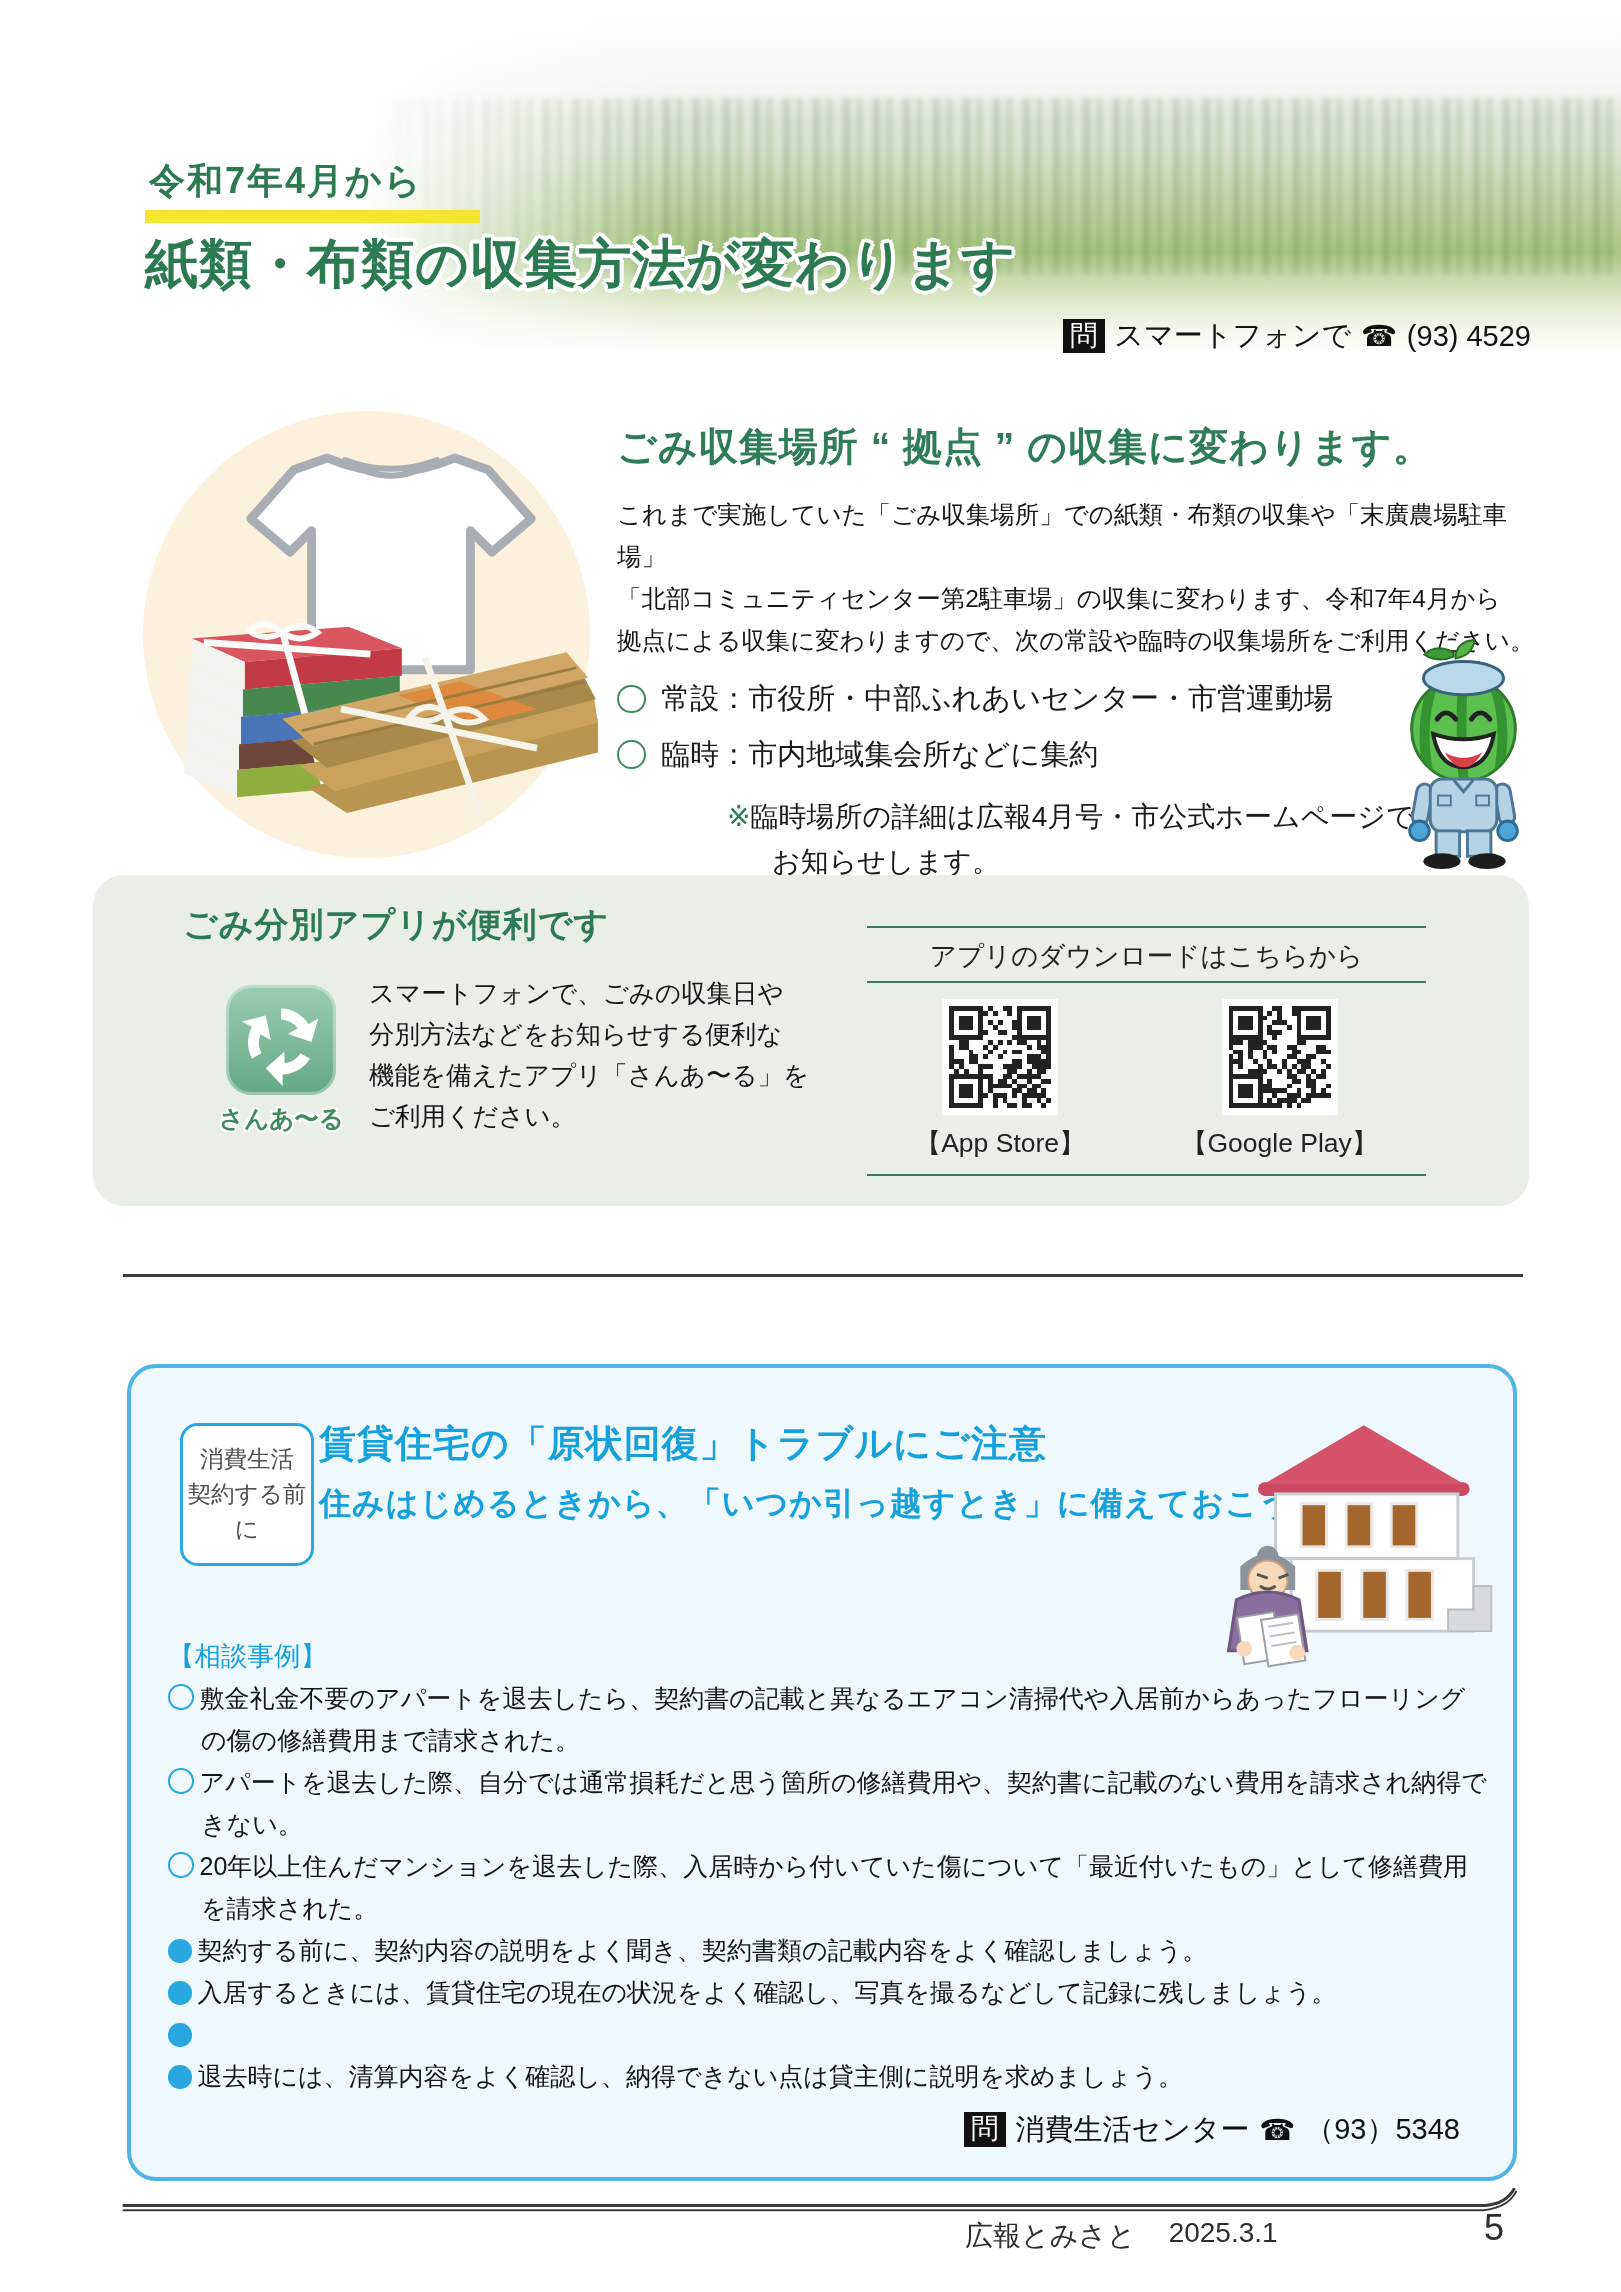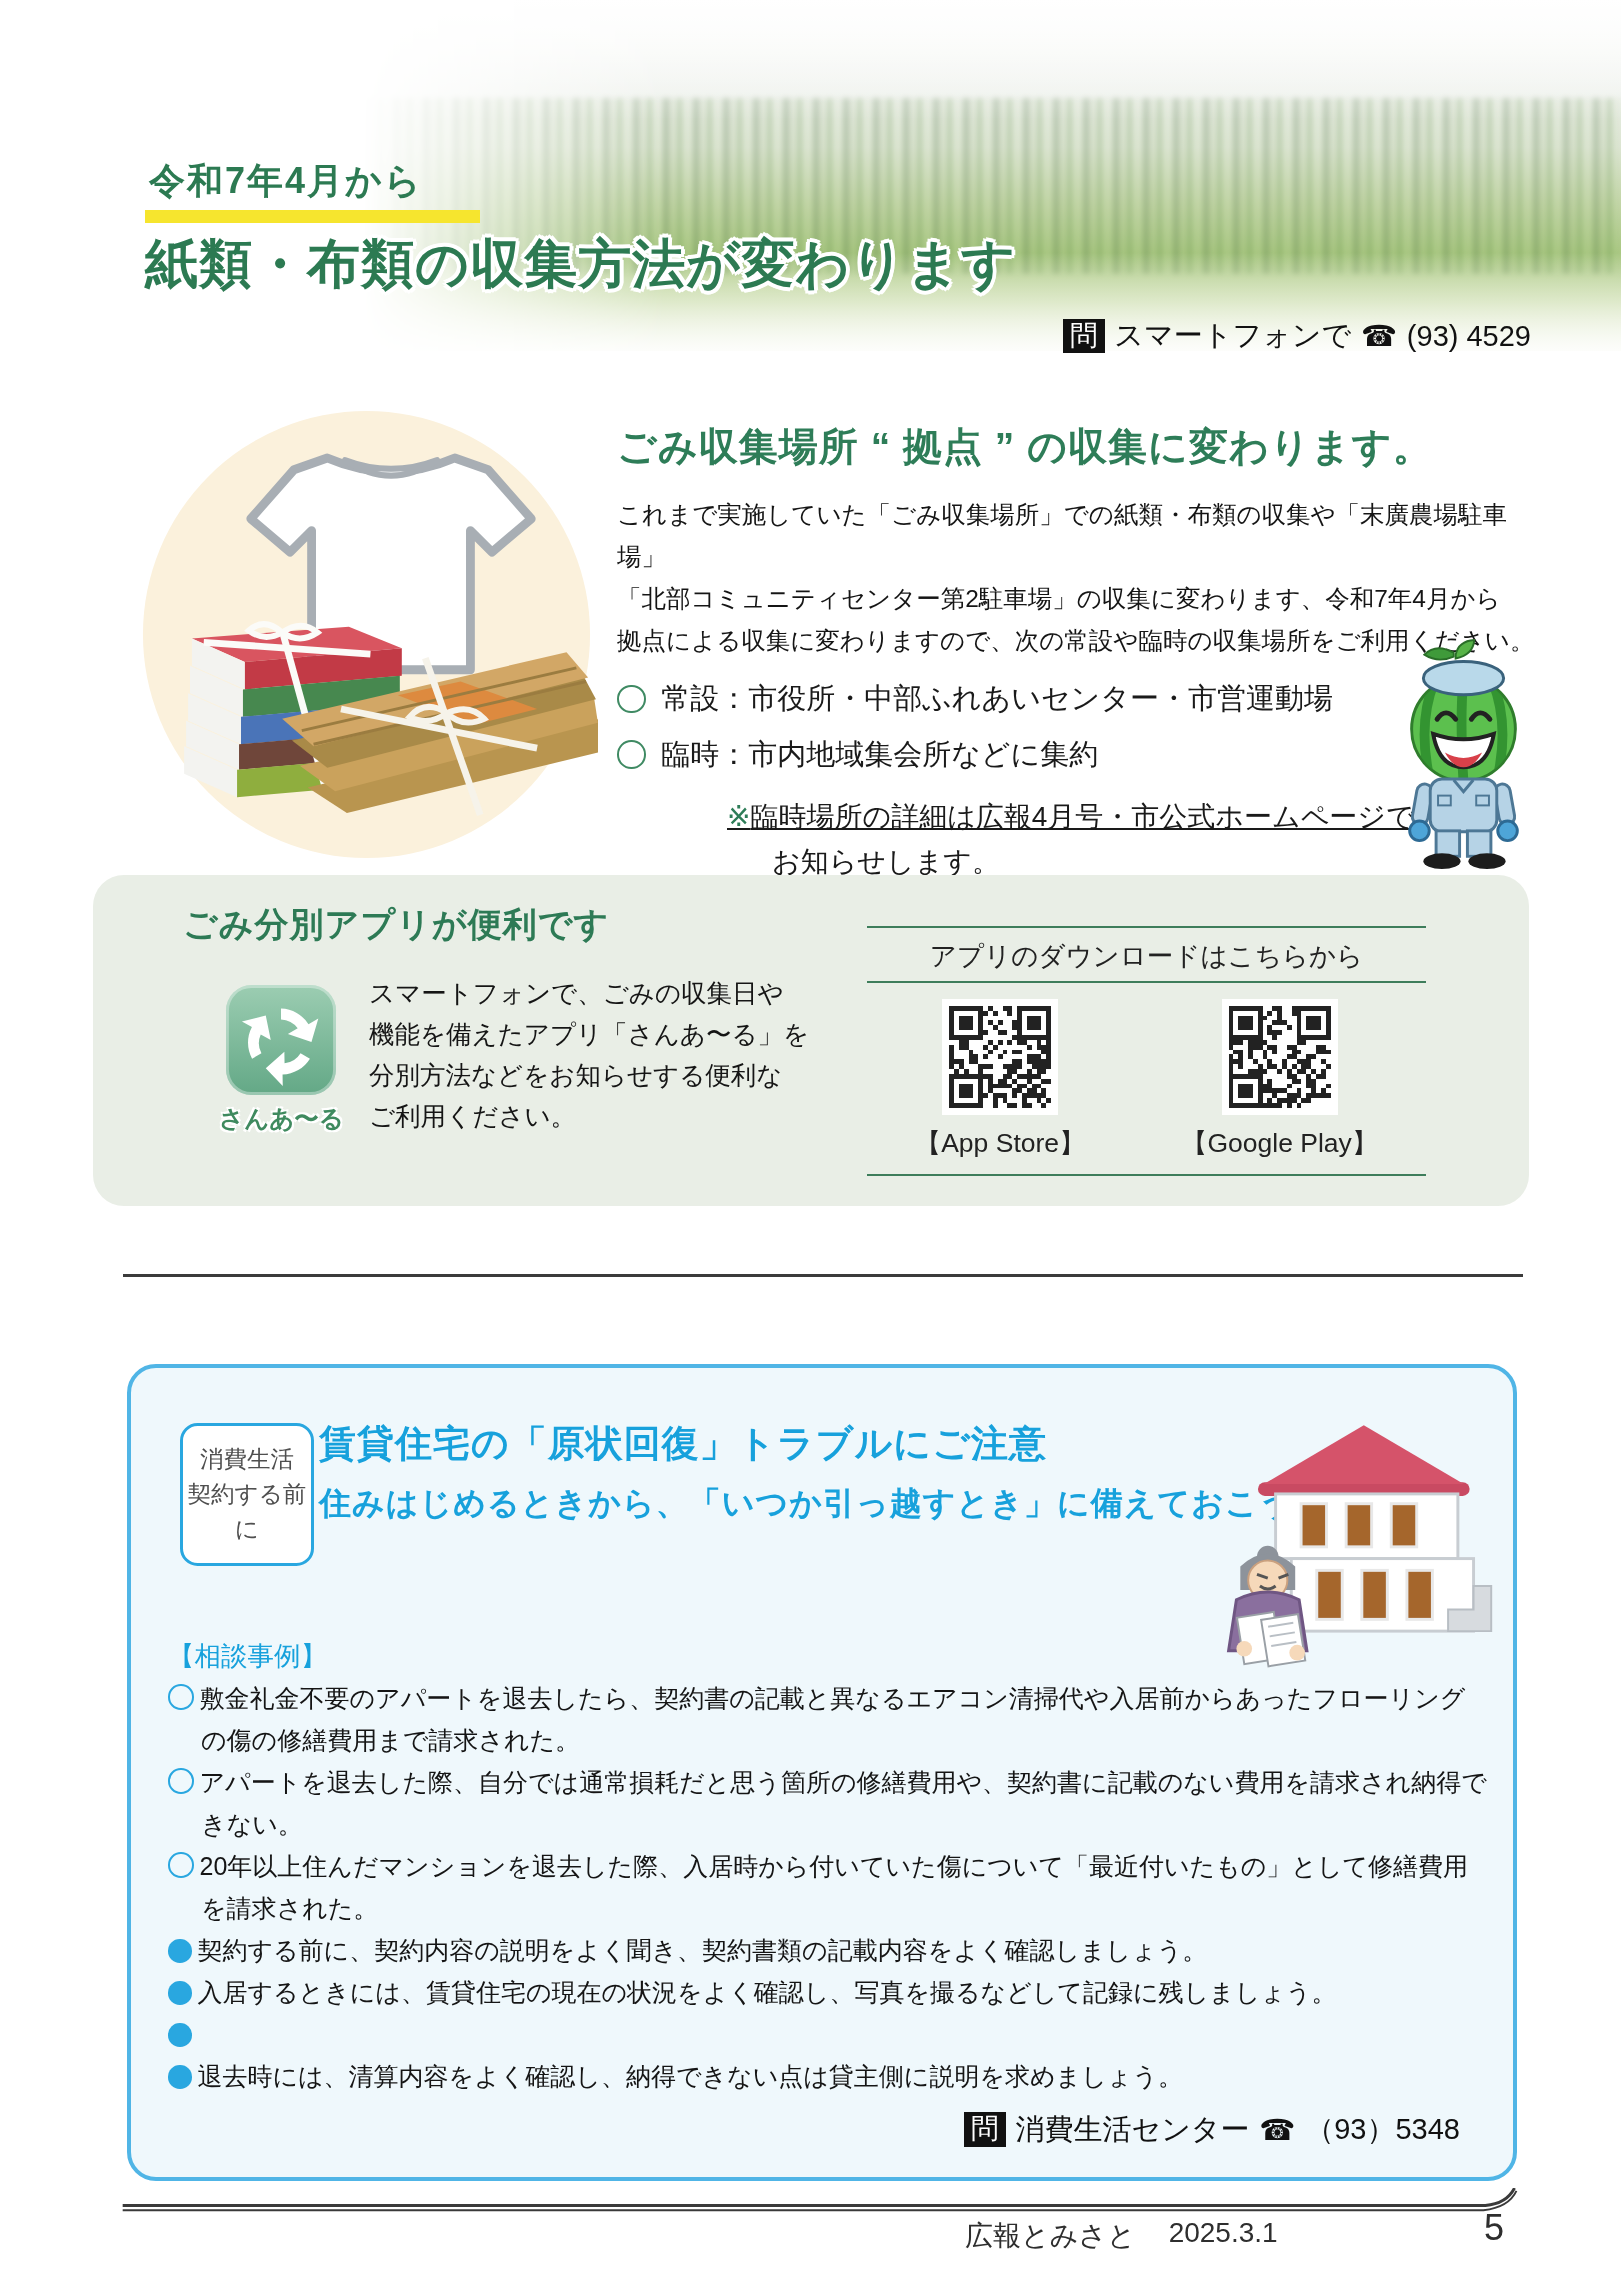--- a/index.html
+++ b/index.html
@@ -27,21 +27,21 @@
   .c1{top:316px;right:90px;}
 
   
   .circle-illust{left:135px;top:407px;width:463px;height:453px;}
   .collection{left:617px;top:420px;width:921px;}
   .collection h2{margin:0 0 19.6px 0;font-size:39px;color:#2e7d58;font-weight:bold;letter-spacing:1px;}
   .body-line{font-size:24.5px;line-height:42px;color:#151515;}
   .gbullets{margin-top:21.6px;}
   .gbullet{font-size:29px;line-height:1.1;margin-bottom:23.5px;display:flex;align-items:center;}
   .dot-o{display:inline-block;width:24.5px;height:24.5px;border:2.9px solid #3f8a63;border-radius:50%;margin-right:15.7px;flex:0 0 auto;}
-  .note1{margin:5.9px 0 0 110px;font-size:28px;line-height:45px;text-decoration:underline;}
+  .note1{margin:5.9px 0 0 110px;font-size:28px;line-height:45px;}
   .note2{margin-left:155px;font-size:28px;line-height:45px;}
   .kome{color:#2e7d58;}
 
   
   .appbox{left:93px;top:875px;width:1436px;height:331px;border-radius:31px;background:#e9eee6;}
   .appbox h3{position:absolute;left:90px;top:27.4px;margin:0;font-size:34px;color:#2d7a55;font-weight:bold;letter-spacing:1px;}
   .appicon{position:absolute;left:133px;top:110px;width:110px;height:110px;border-radius:25.5px;
     background:linear-gradient(180deg,#9ccdb2 0%,#63a886 100%);box-shadow:inset 0 0 0 2.9px rgba(255,255,255,.35);}
   .appicon svg{position:absolute;inset:0;}
   .applabel{position:absolute;left:110px;top:227px;width:157px;text-align:center;font-size:24.5px;font-weight:bold;color:#3f8a5f;
@@ -201,22 +201,22 @@
         <g transform="translate(56,58)">
             <use href="#ra"></use>
             <use href="#ra" transform="rotate(120)"></use>
             <use href="#ra" transform="rotate(240)"></use>
           </g>
       </svg>
     </div>
     <div class="applabel">さんあ〜る</div>
     <div class="appbody">
       <div>スマートフォンで、ごみの収集日や</div>
+      <div>分別方法などをお知らせする便利な</div>
       <div>機能を備えたアプリ「さんあ〜る」を</div>
-      <div>分別方法などをお知らせする便利な</div>
       <div>ご利用ください。</div>
     </div>
     <div class="dl">
       <div class="dl-line" style="top:0;"></div>
       <div class="dl-title">アプリのダウンロードはこちらから</div>
       <div class="dl-line" style="top:55px;"></div>
       <div class="dl-row">
         <div class="qrcol">
           <div class="qr">
               <div class="qr-grid" style="display: grid; grid-template-columns: repeat(21, 1fr);">

